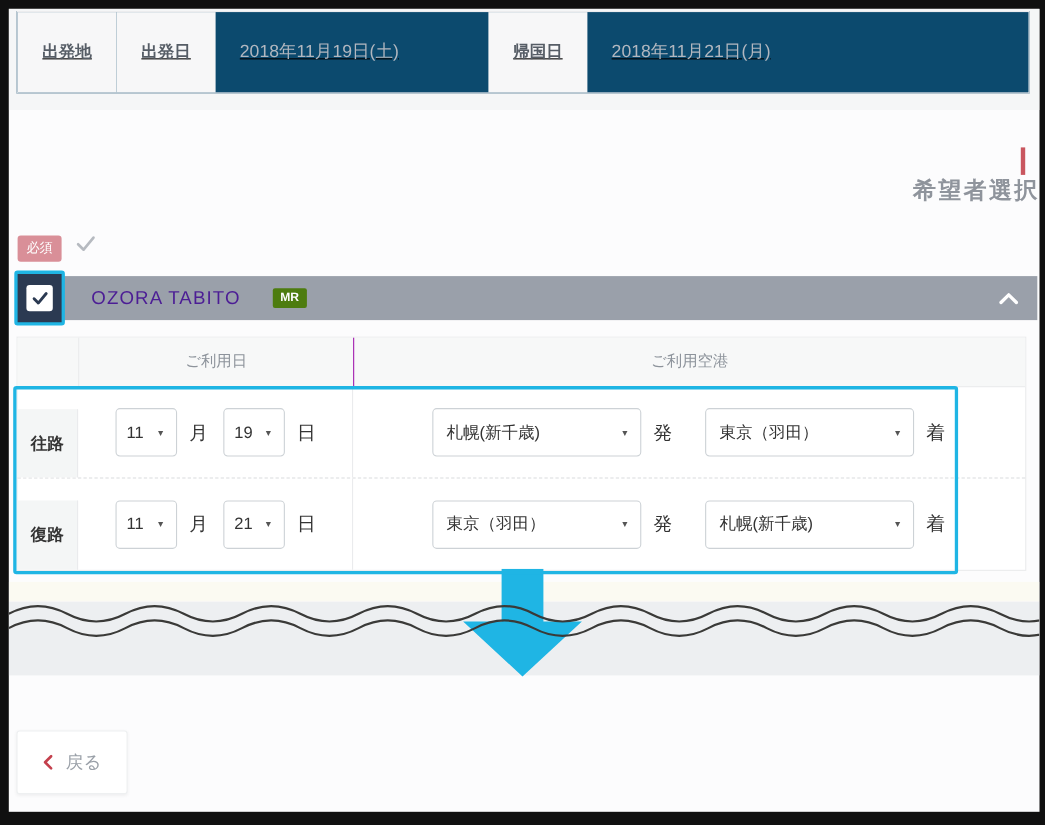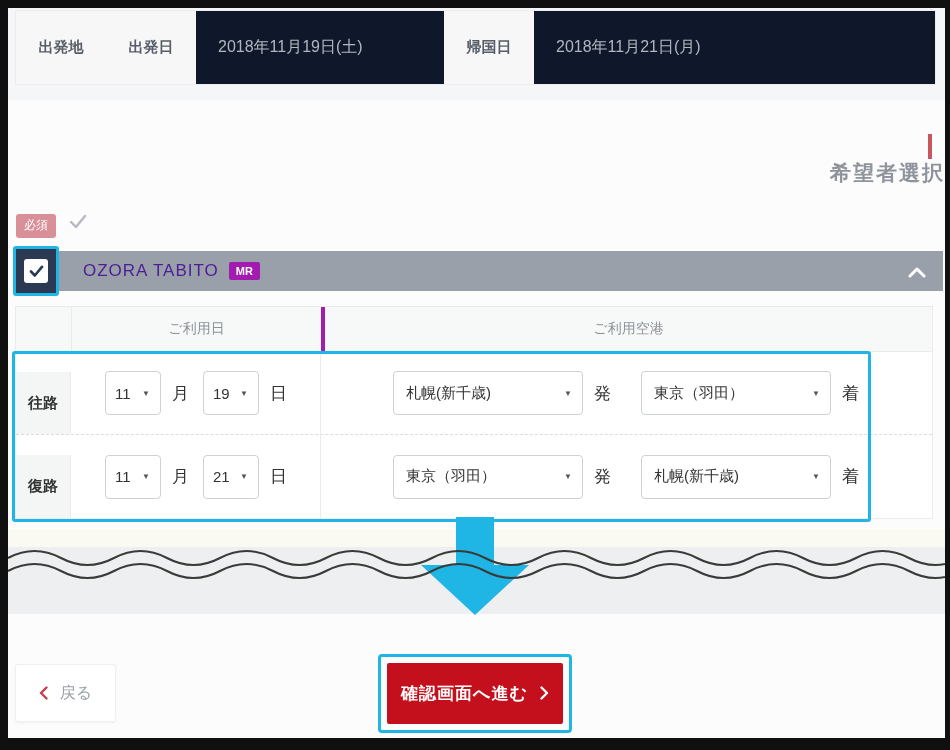--- a/index.html
+++ b/index.html
@@ -21,22 +21,23 @@
     overflow:hidden;
   }
   .page-top-tint { position:absolute; top:0; left:0; right:0; height:92px; background:#f5f6f7; }
 
   
   .summary-bar {
     position:relative;
     display:flex; align-items:stretch;
     height:75px;
     margin:2px 9px 0 7px;
-    background:#0f172a;
+    background:#0c4a6e;
     border:1px solid #ececee;
+    text-decoration:underline;
   }
   .sum-label {
     background:#f7f7f8;
     width:90px; flex:0 0 90px;
     display:flex; align-items:center; justify-content:center;
     color:#565d66; font-size:15px; font-weight:bold;
   }
   .sum-value {
     display:flex; align-items:center;
     padding-left:22px;
@@ -80,38 +81,38 @@
     display:flex; align-items:center; justify-content:center;
     cursor:pointer;
   }
   .checkbox {
     width:24px; height:24px;
     background:#fff; border-radius:3px;
     display:flex; align-items:center; justify-content:center;
   }
   .traveler-name { color:#4c1d95; font-size:17px; letter-spacing:1px; }
   .mr-badge {
-    background:#a21caf; color:#fdfdfe;
+    background:#4d7c0f; color:#fdfdfe;
     font-size:11px; font-weight:bold;
-    padding:3px 7px; border-radius:2px; margin-left:10px;text-align:right;
+    padding:3px 7px; border-radius:2px; margin-left:29px;text-align:right;
   }
   .bar-chevron { position:absolute; right:17px; top:13px; cursor:pointer; }
 
   
   .flight-table {
     position:relative;
     margin:15px 12px 0 7px;
     background:#fff;
     border:1px solid #eaebed;
   }
   .thead { display:flex; height:45px; background:#f7f8f8; border-bottom:1px solid #eaebed; }
   .th { display:flex; align-items:center; justify-content:center; color:#8d939b; font-size:14px; }
   .th.c1 { flex:0 0 55px; }
   .th.c2 { flex:0 0 250px; border-left:1px solid #eaebed; }
-  .th.c3 { flex:1; border-left:4px solid #a21caf; }
+  .th.c3 { flex:1; border-left:1px solid #a21caf; }
   .trow { display:flex; height:82px; }
   .trow.second { border-top:1px dashed #d9dbdd; height:84px; }
   .leg-cell {
     flex:0 0 55px;
     background:#f4f6f6; border-right:1px solid #eaebed;
     display:flex; align-items:center; justify-content:center;
     color:#333; font-size:15px; font-weight:bold;margin-top:20px;
   }
   .date-cell {
     flex:0 0 250px; border-right:1px solid #eaebed;
@@ -307,24 +308,16 @@
       </svg>
     </div>
 
     <div class="footer">
       <div class="back-button">
         <svg width="9" height="14" viewBox="0 0 9 14">
             <polyline points="7.5,1.5 2,7 7.5,12.5" fill="none" stroke="#c4404d" stroke-width="2.4" stroke-linecap="round" stroke-linejoin="round"></polyline>
           </svg>
         <span>戻る</span>
       </div>
-      <div class="submit-wrap">
-        <div class="submit-button">
-          <span>確認画面へ進む</span>
-          <svg width="9" height="14" viewBox="0 0 9 14">
-              <polyline points="1.5,1.5 7,7 1.5,12.5" fill="none" stroke="#fff" stroke-width="2.4" stroke-linecap="round" stroke-linejoin="round"></polyline>
-            </svg>
-        </div>
-      </div>
     </div>
 
   </div>
 </div>
 
 </body></html>

